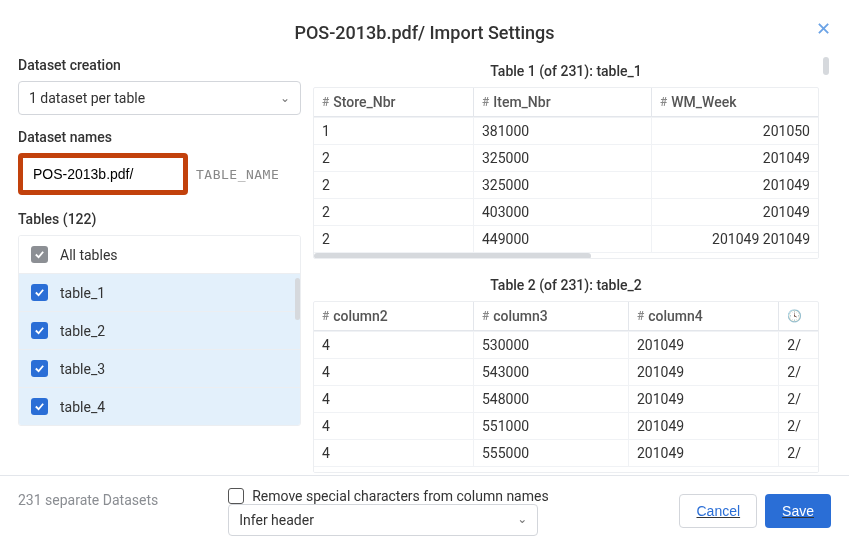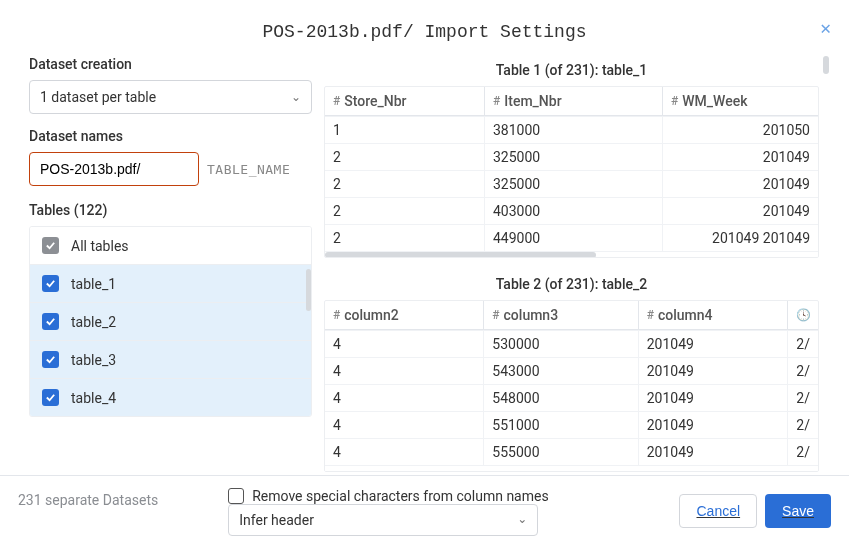--- a/index.html
+++ b/index.html
@@ -1,35 +1,35 @@
 <!DOCTYPE html>
 <html><head>
 <meta charset="utf-8">
 <style>
   * { box-sizing: border-box; margin: 0; padding: 0; }
   body { font-family: -apple-system, BlinkMacSystemFont, "Segoe UI", Roboto, sans-serif; font-size: 14px; color: #333; background: #fff; width: 849px; height: 548px; overflow: hidden; display: flex; flex-direction: column; }
 
   .modal { display: flex; flex-direction: column; height: 100%; }
 
-  .header { padding: 22px 18px 14px 18px; text-align: center; position: relative; font-family: Liberation Mono, monospace; }
+  .header { padding: 22px 18px 14px 18px; text-align: center; position: relative; }
   .header-title { font-size: 18px; font-weight: 500; color: #333; }
   .close-x { position: absolute; right: 18px; top: 20px; color: #6ba3e6; font-size: 18px; cursor: pointer; line-height: 1; }
 
   .body { display: flex; flex: 1; overflow: hidden; padding: 0 18px; }
 
-  .left { width: 295px; flex-shrink: 0; padding-right: 12px; margin-left: 11px; }
+  .left { width: 295px; flex-shrink: 0; padding-right: 12px; }
   .right { flex: 1; overflow: hidden; position: relative; }
 
   .label { font-size: 14px; font-weight: 500; color: #333; margin-bottom: 8px; }
 
   .select { display: flex; align-items: center; justify-content: space-between; border: 1px solid #d3d6db; border-radius: 4px; padding: 8px 10px; background: #fff; cursor: pointer; margin-bottom: 14px; }
   .select .chev { color: #777; font-size: 12px; }
 
   .names-row { display: flex; align-items: center; gap: 8px; margin-bottom: 16px; }
-  .text-input { border: 1px solid #c2410c; border-radius: 4px; padding: 8px 10px; width: 170px; background: #fff; font-size: 14px; }
+  .text-input { border: 5px solid #c2410c; border-radius: 4px; padding: 8px 10px; width: 170px; background: #fff; font-size: 14px; }
   .suffix { font-family: "SFMono-Regular", Menlo, monospace; color: #888; font-size: 13px; letter-spacing: 0.5px; }
 
   .tables-list { border: 1px solid #eceef1; border-radius: 3px; overflow: hidden; }
   .table-row { display: flex; align-items: center; padding: 10px 12px; border-bottom: 1px solid #eceef1; background: #fff; }
   .table-row:last-child { border-bottom: none; }
   .table-row.sel { background: #e3f0fb; }
   .check { width: 17px; height: 17px; border-radius: 3px; display: inline-flex; align-items: center; justify-content: center; flex-shrink: 0; }
   .check.blue { background: #2a6ed6; color: #fff; }
   .check.gray { background: #8c8f94; color: #fff; }
   .check svg { width: 11px; height: 11px; }

